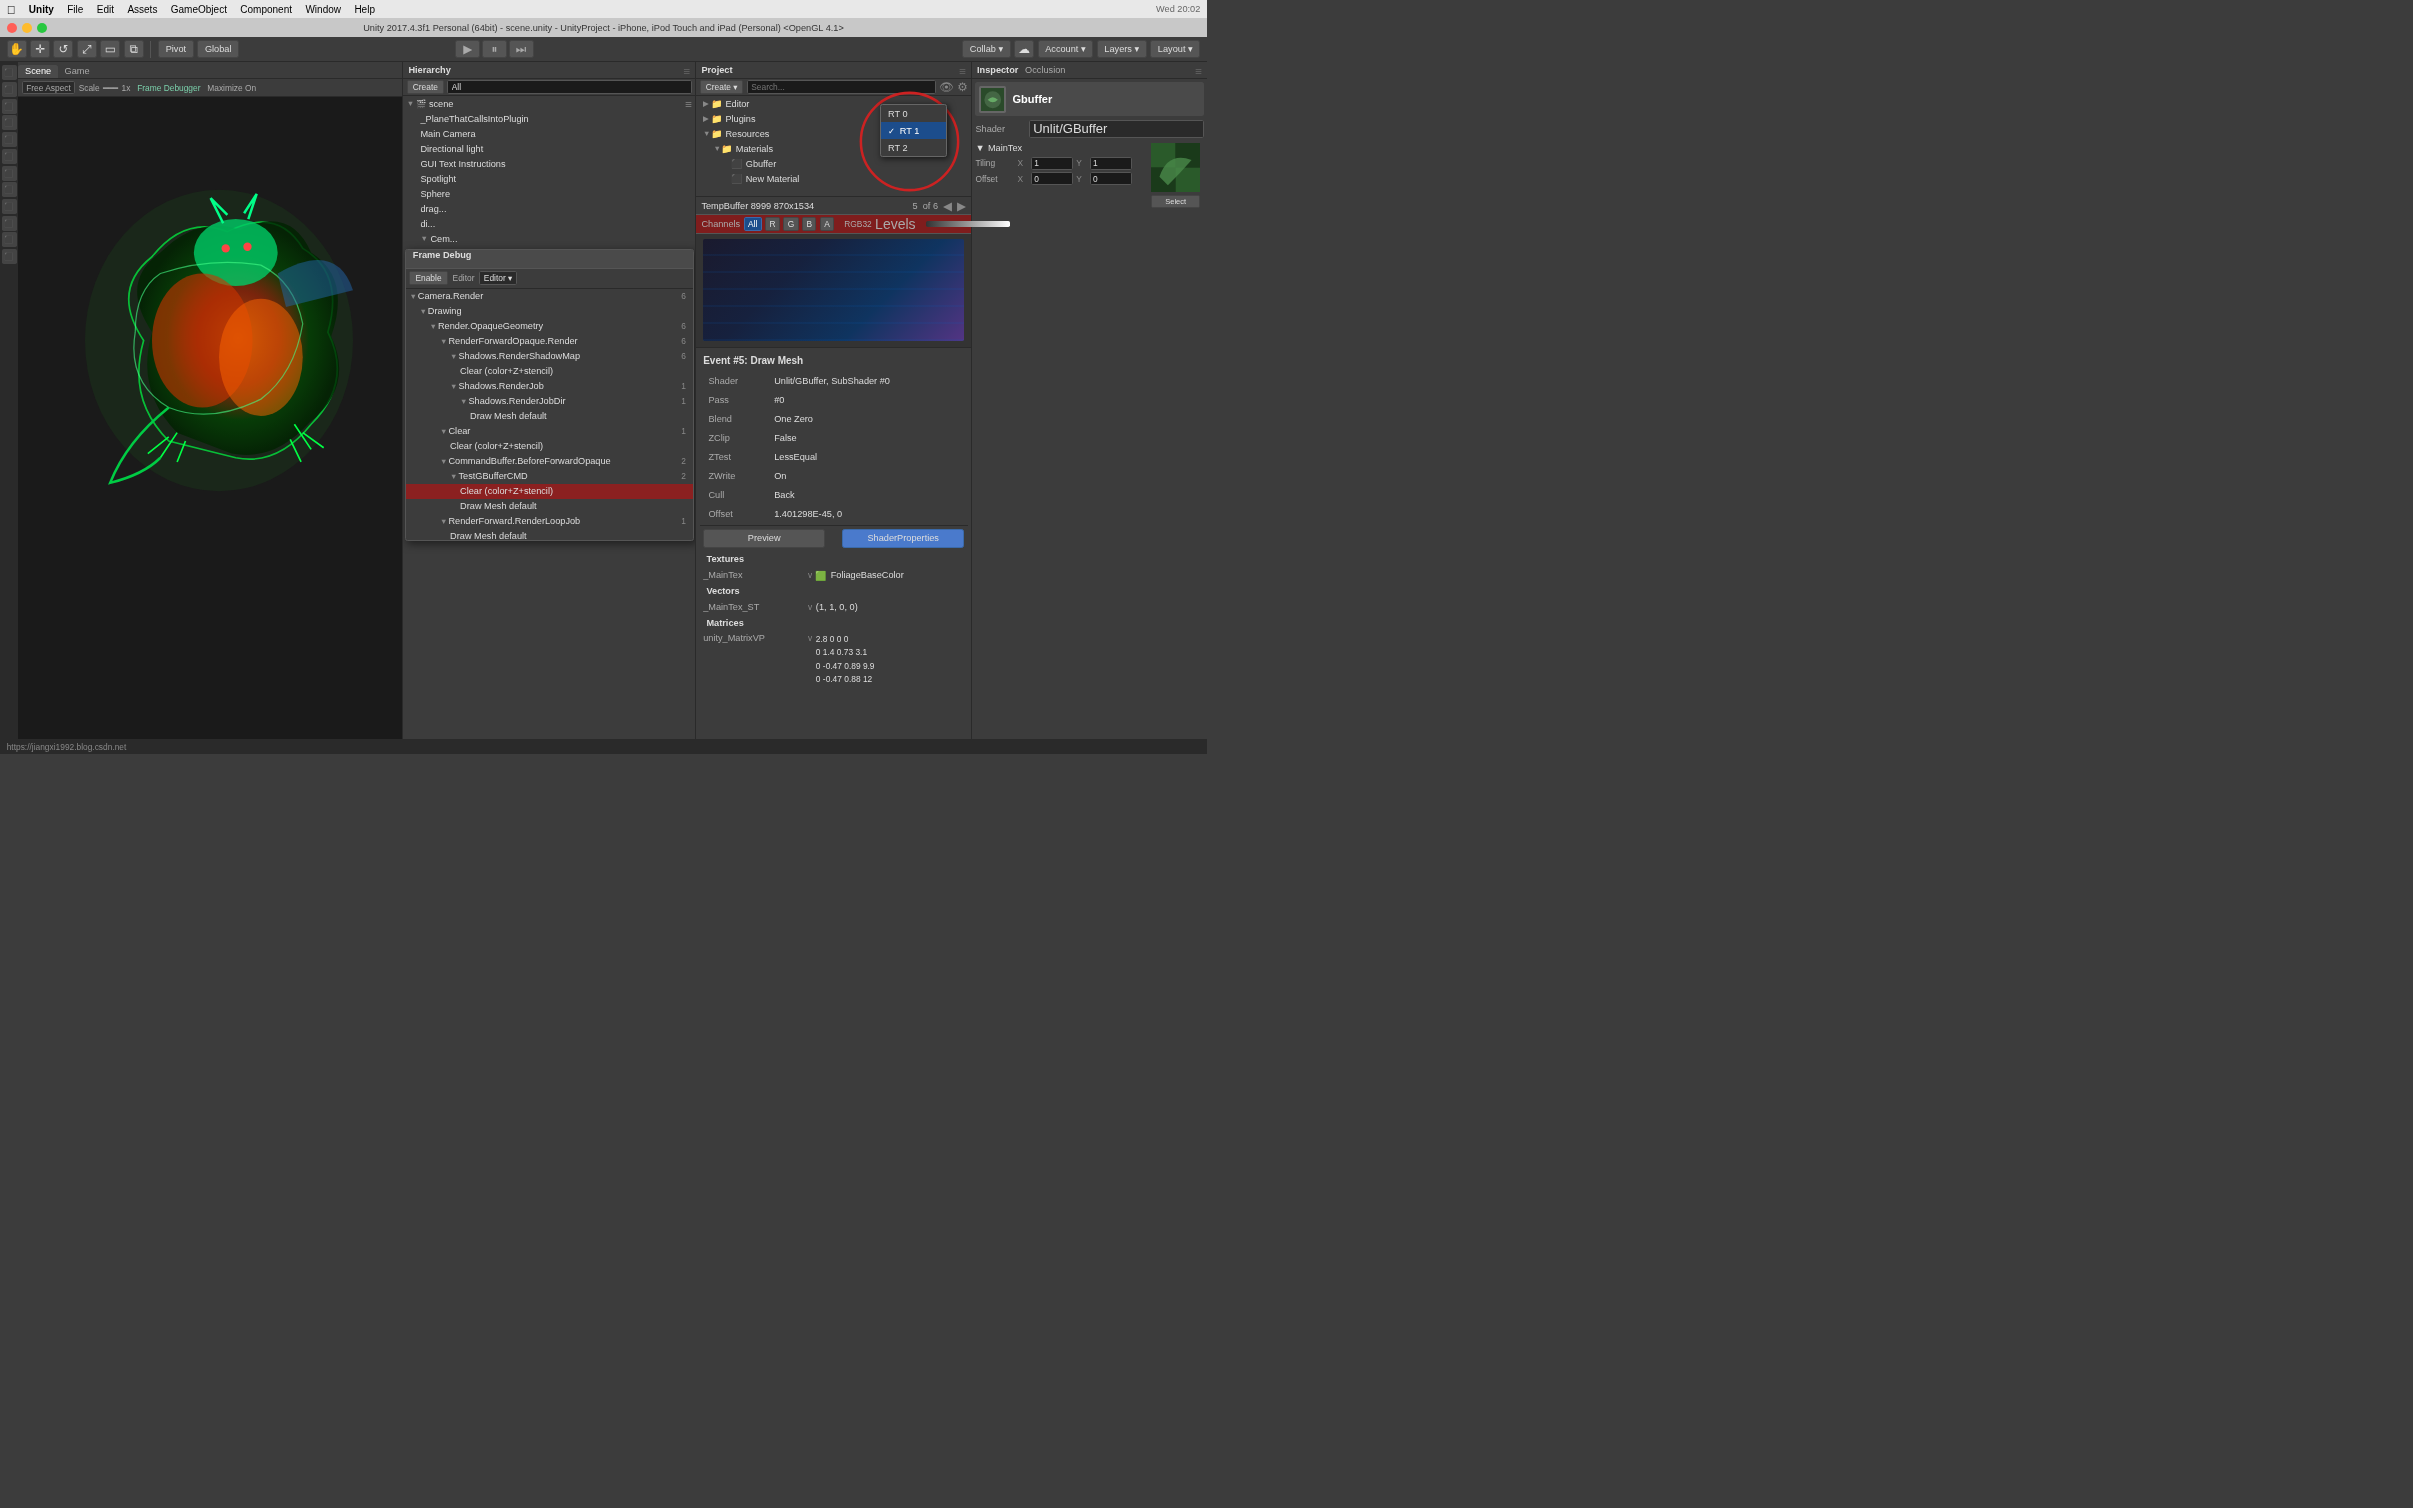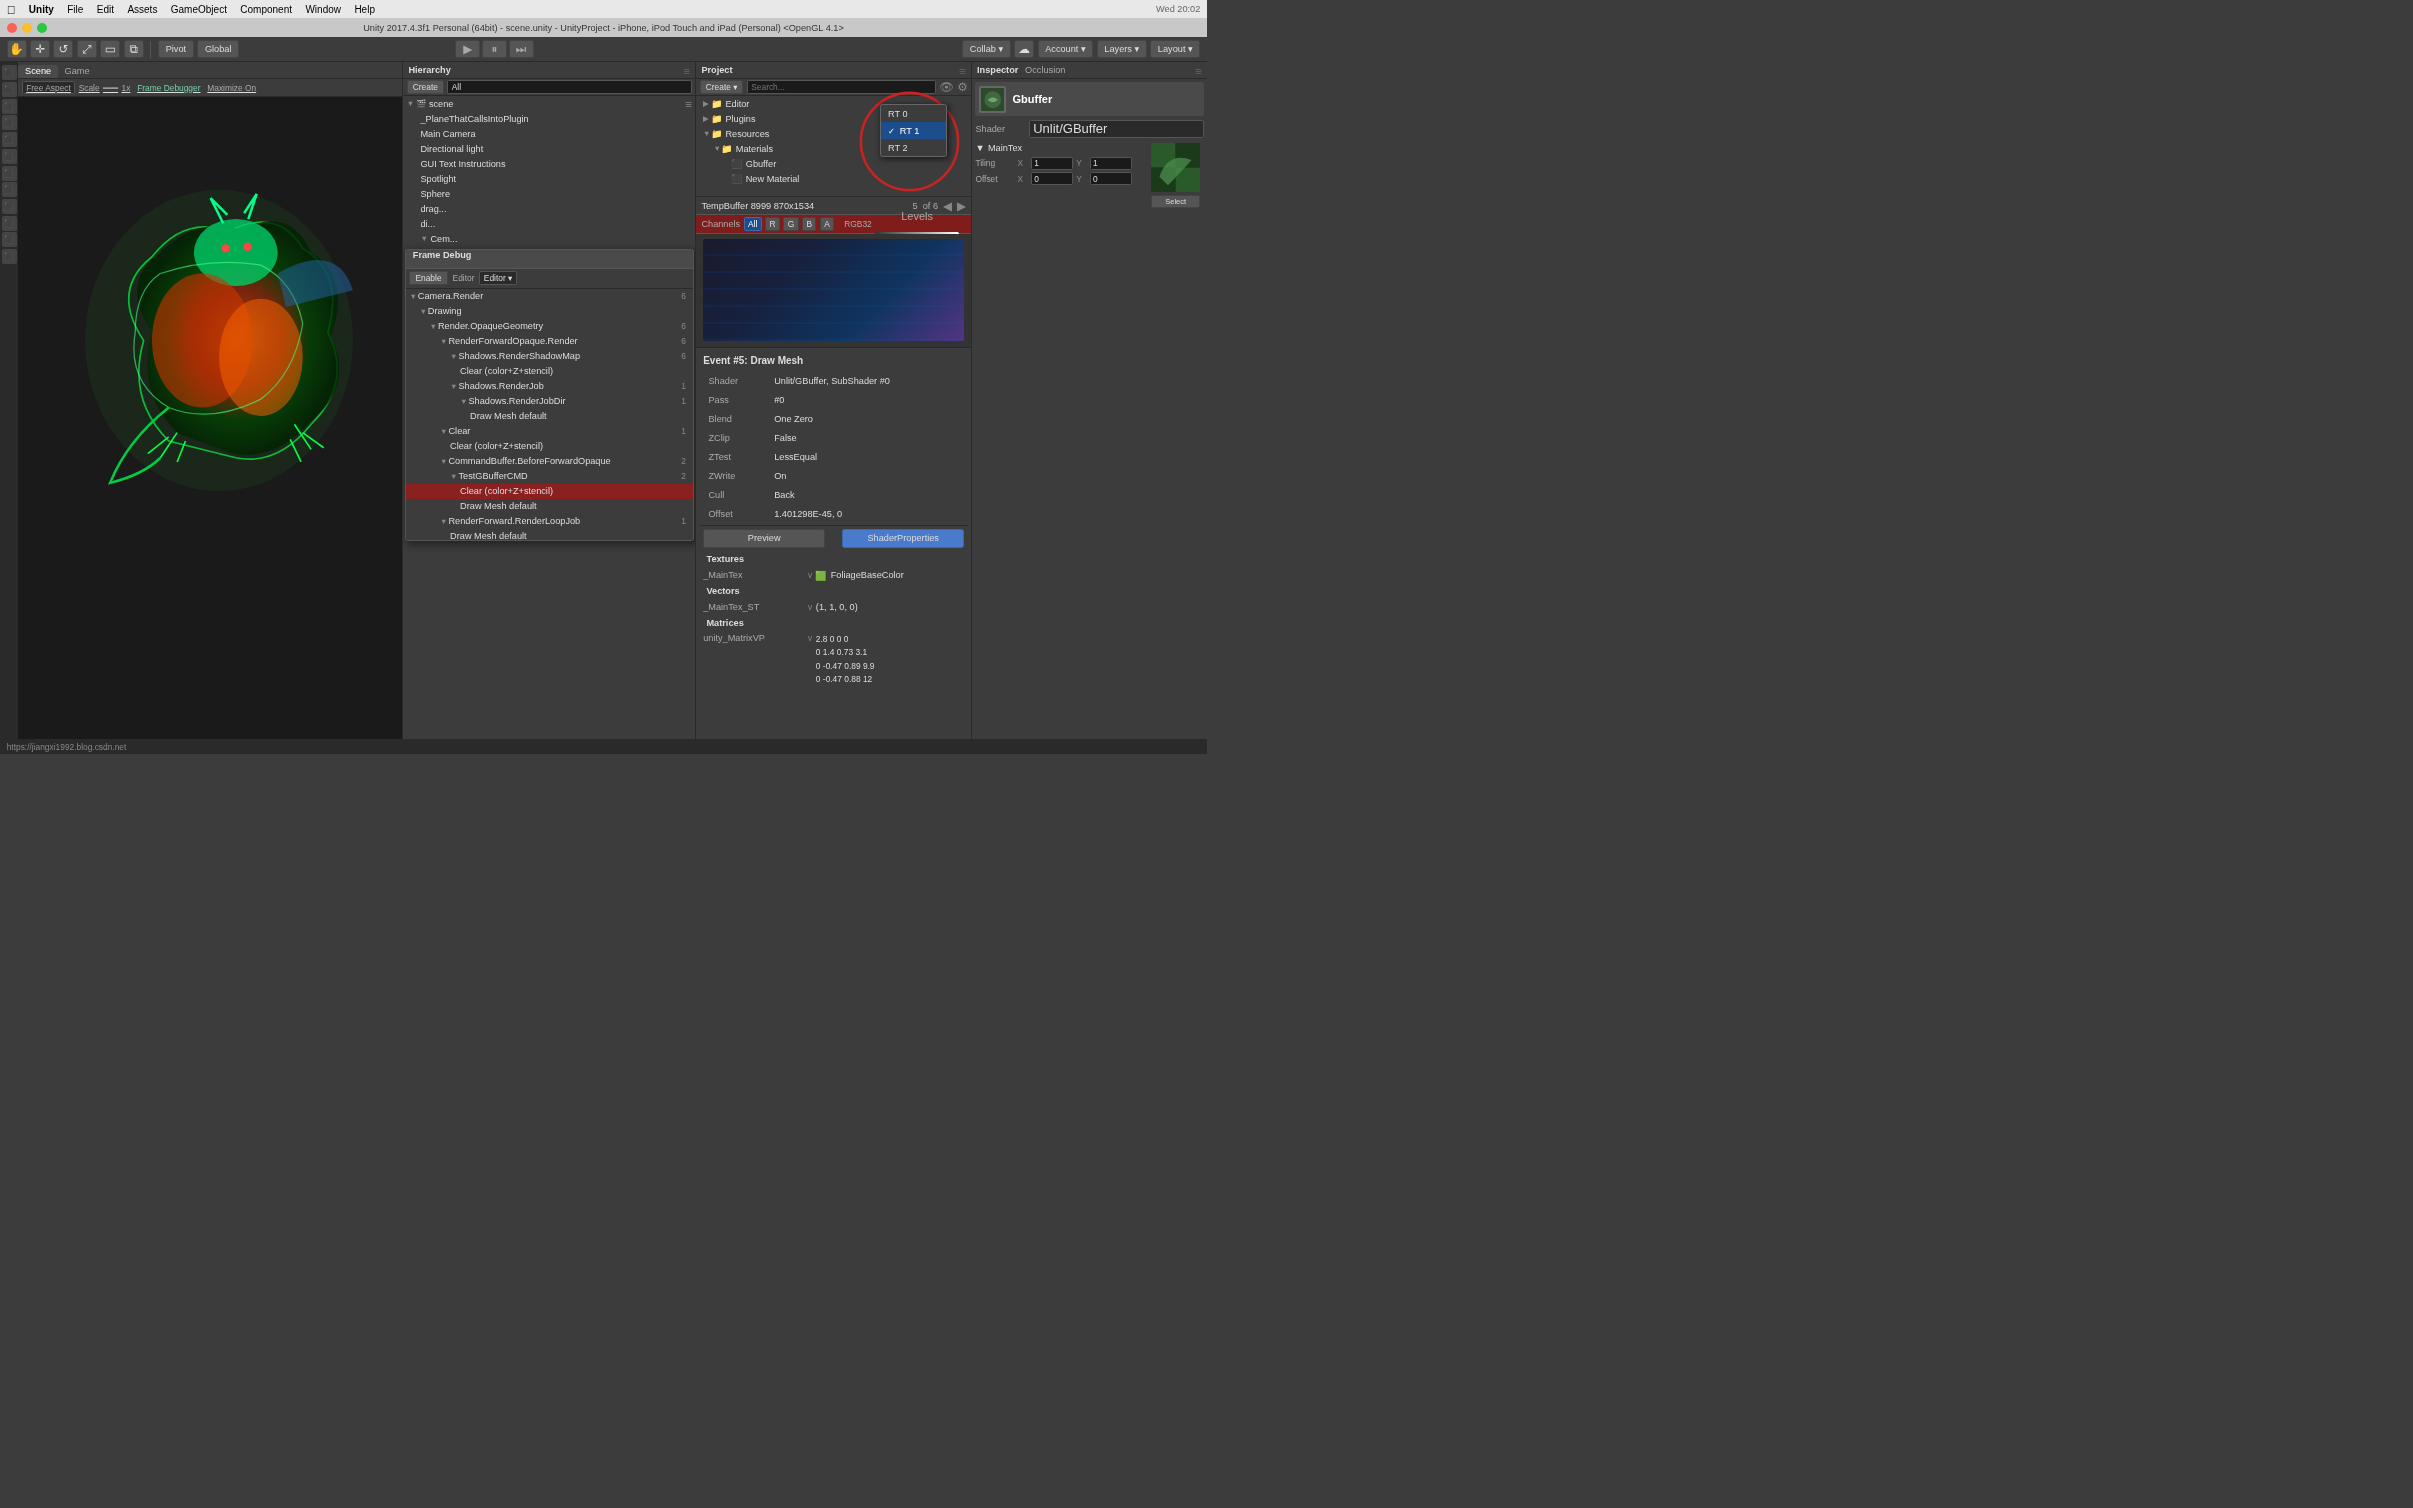--- a/index.html
+++ b/index.html
@@ -374,23 +374,22 @@
     }
     .ps-btn.active {
       background: #4a7acc;
       border-color: #3a6aaa;
     }
 
     .levels-bar {
       display: flex;
       align-items: center;
       gap: 10px;
-      font-size: 11px;
+      font-size: 14px;
       color: #aaa;
-      flex-direction: column;
     }
     .levels-slider {
       width: 84px;
       height: 6.7px;
       background: linear-gradient(to right, #333, #fff);
       border-radius: 1.7px;
     }
   </style>
 </head>
 <body>
@@ -473,21 +472,21 @@
     </div>
     <div style="width:235px; display:flex; align-items:center; padding:0 5px;">
       <span style="font-size:9.2px; font-weight:bold; color:#ddd; margin-right:6.7px;">Inspector</span>
       <span style="font-size:9.2px; color:#aaa;">Occlusion</span>
       <span style="margin-left:auto; color:#666; font-size:11.7px;">≡</span>
     </div>
   </div>
 
   <div style="display:flex; flex:1; overflow:hidden;">
 
-    <div style="width:385px; flex-shrink:0; background:#1a1a1a; display:flex; flex-direction:column; border-right:0.8px solid #2a2a2a;text-decoration:underline;">
+    <div style="width:385px; flex-shrink:0; background:#1a1a1a; display:flex; flex-direction:column; border-right:0.8px solid #2a2a2a;">
 
       <div style="height:18.4px; background:#3c3c3c; display:flex; align-items:center; padding:0 3.4px; gap:3.4px; border-bottom:0.8px solid #2a2a2a;">
         <div style="font-size:8.4px; color:#aaa; background:#2a2a2a; border:0.8px solid #555; border-radius:1.7px; padding:0.8px 3.4px; cursor:pointer;">Free Aspect</div>
         <div style="font-size:8.4px; color:#aaa;">Scale</div>
         <div style="font-size:8.4px; color:#aaa;">━━━</div>
         <div style="font-size:8.4px; color:#aaa;">1x</div>
         <div style="font-size:8.4px; color:#7acfaa; cursor:pointer; margin-left:3.4px;">Frame Debugger</div>
         <div style="font-size:8.4px; color:#aaa; margin-left:3.4px; cursor:pointer;">Maximize On</div>
       </div>
 

